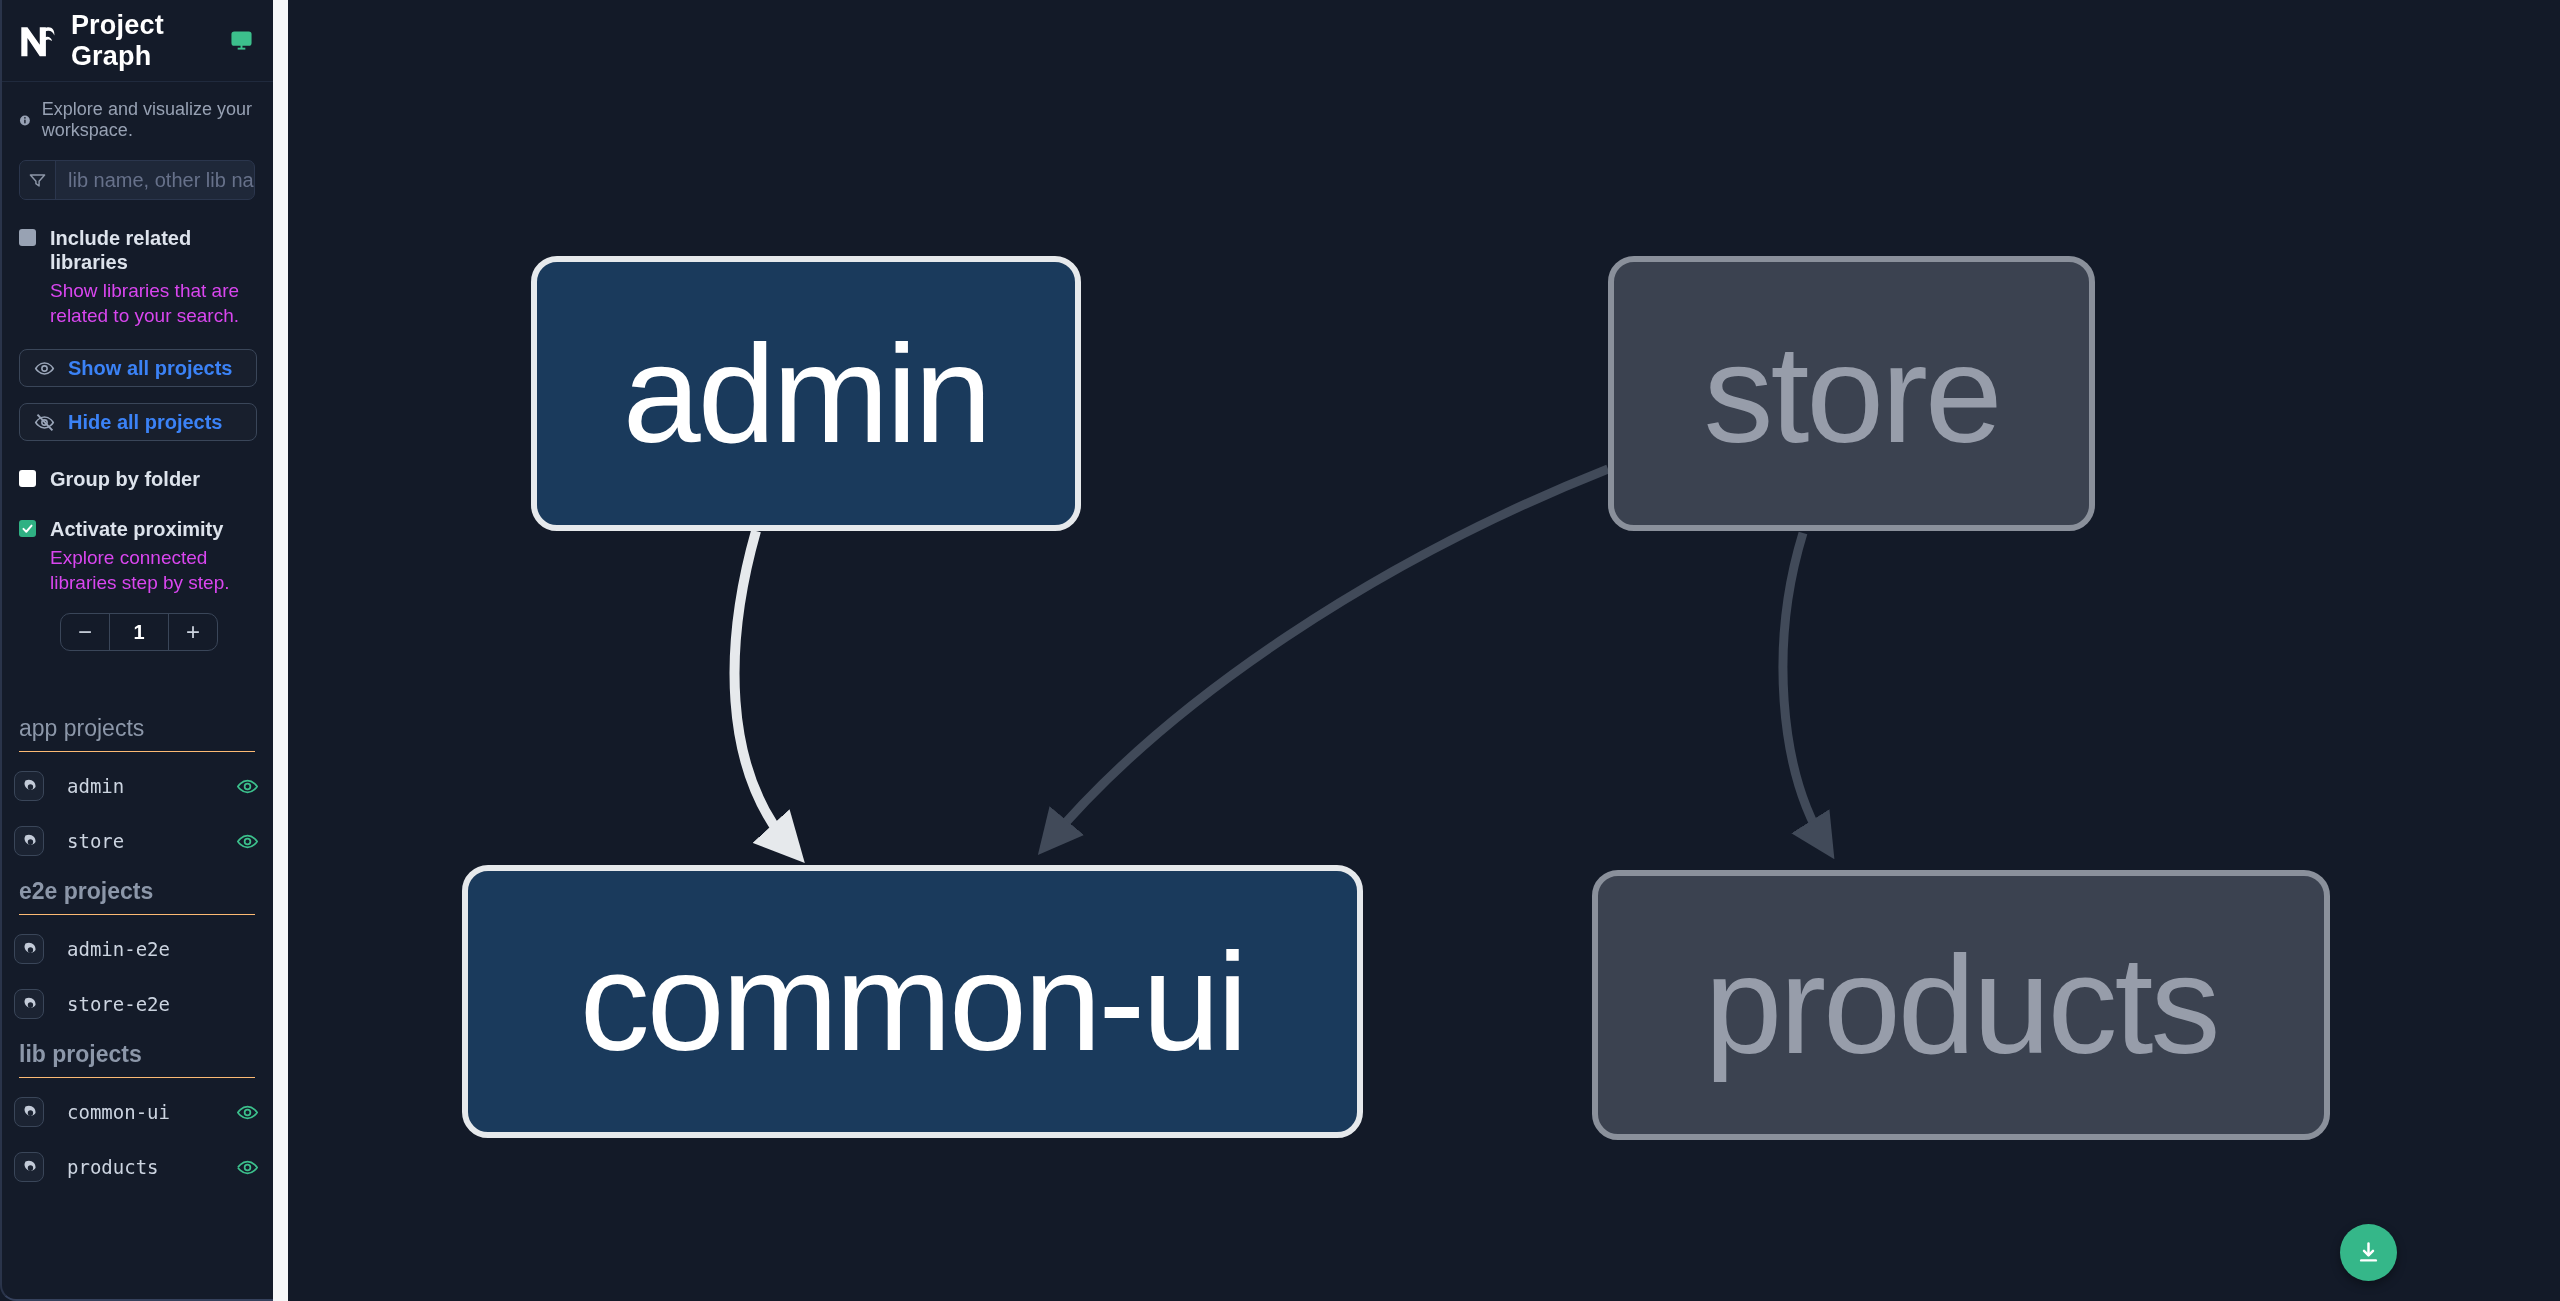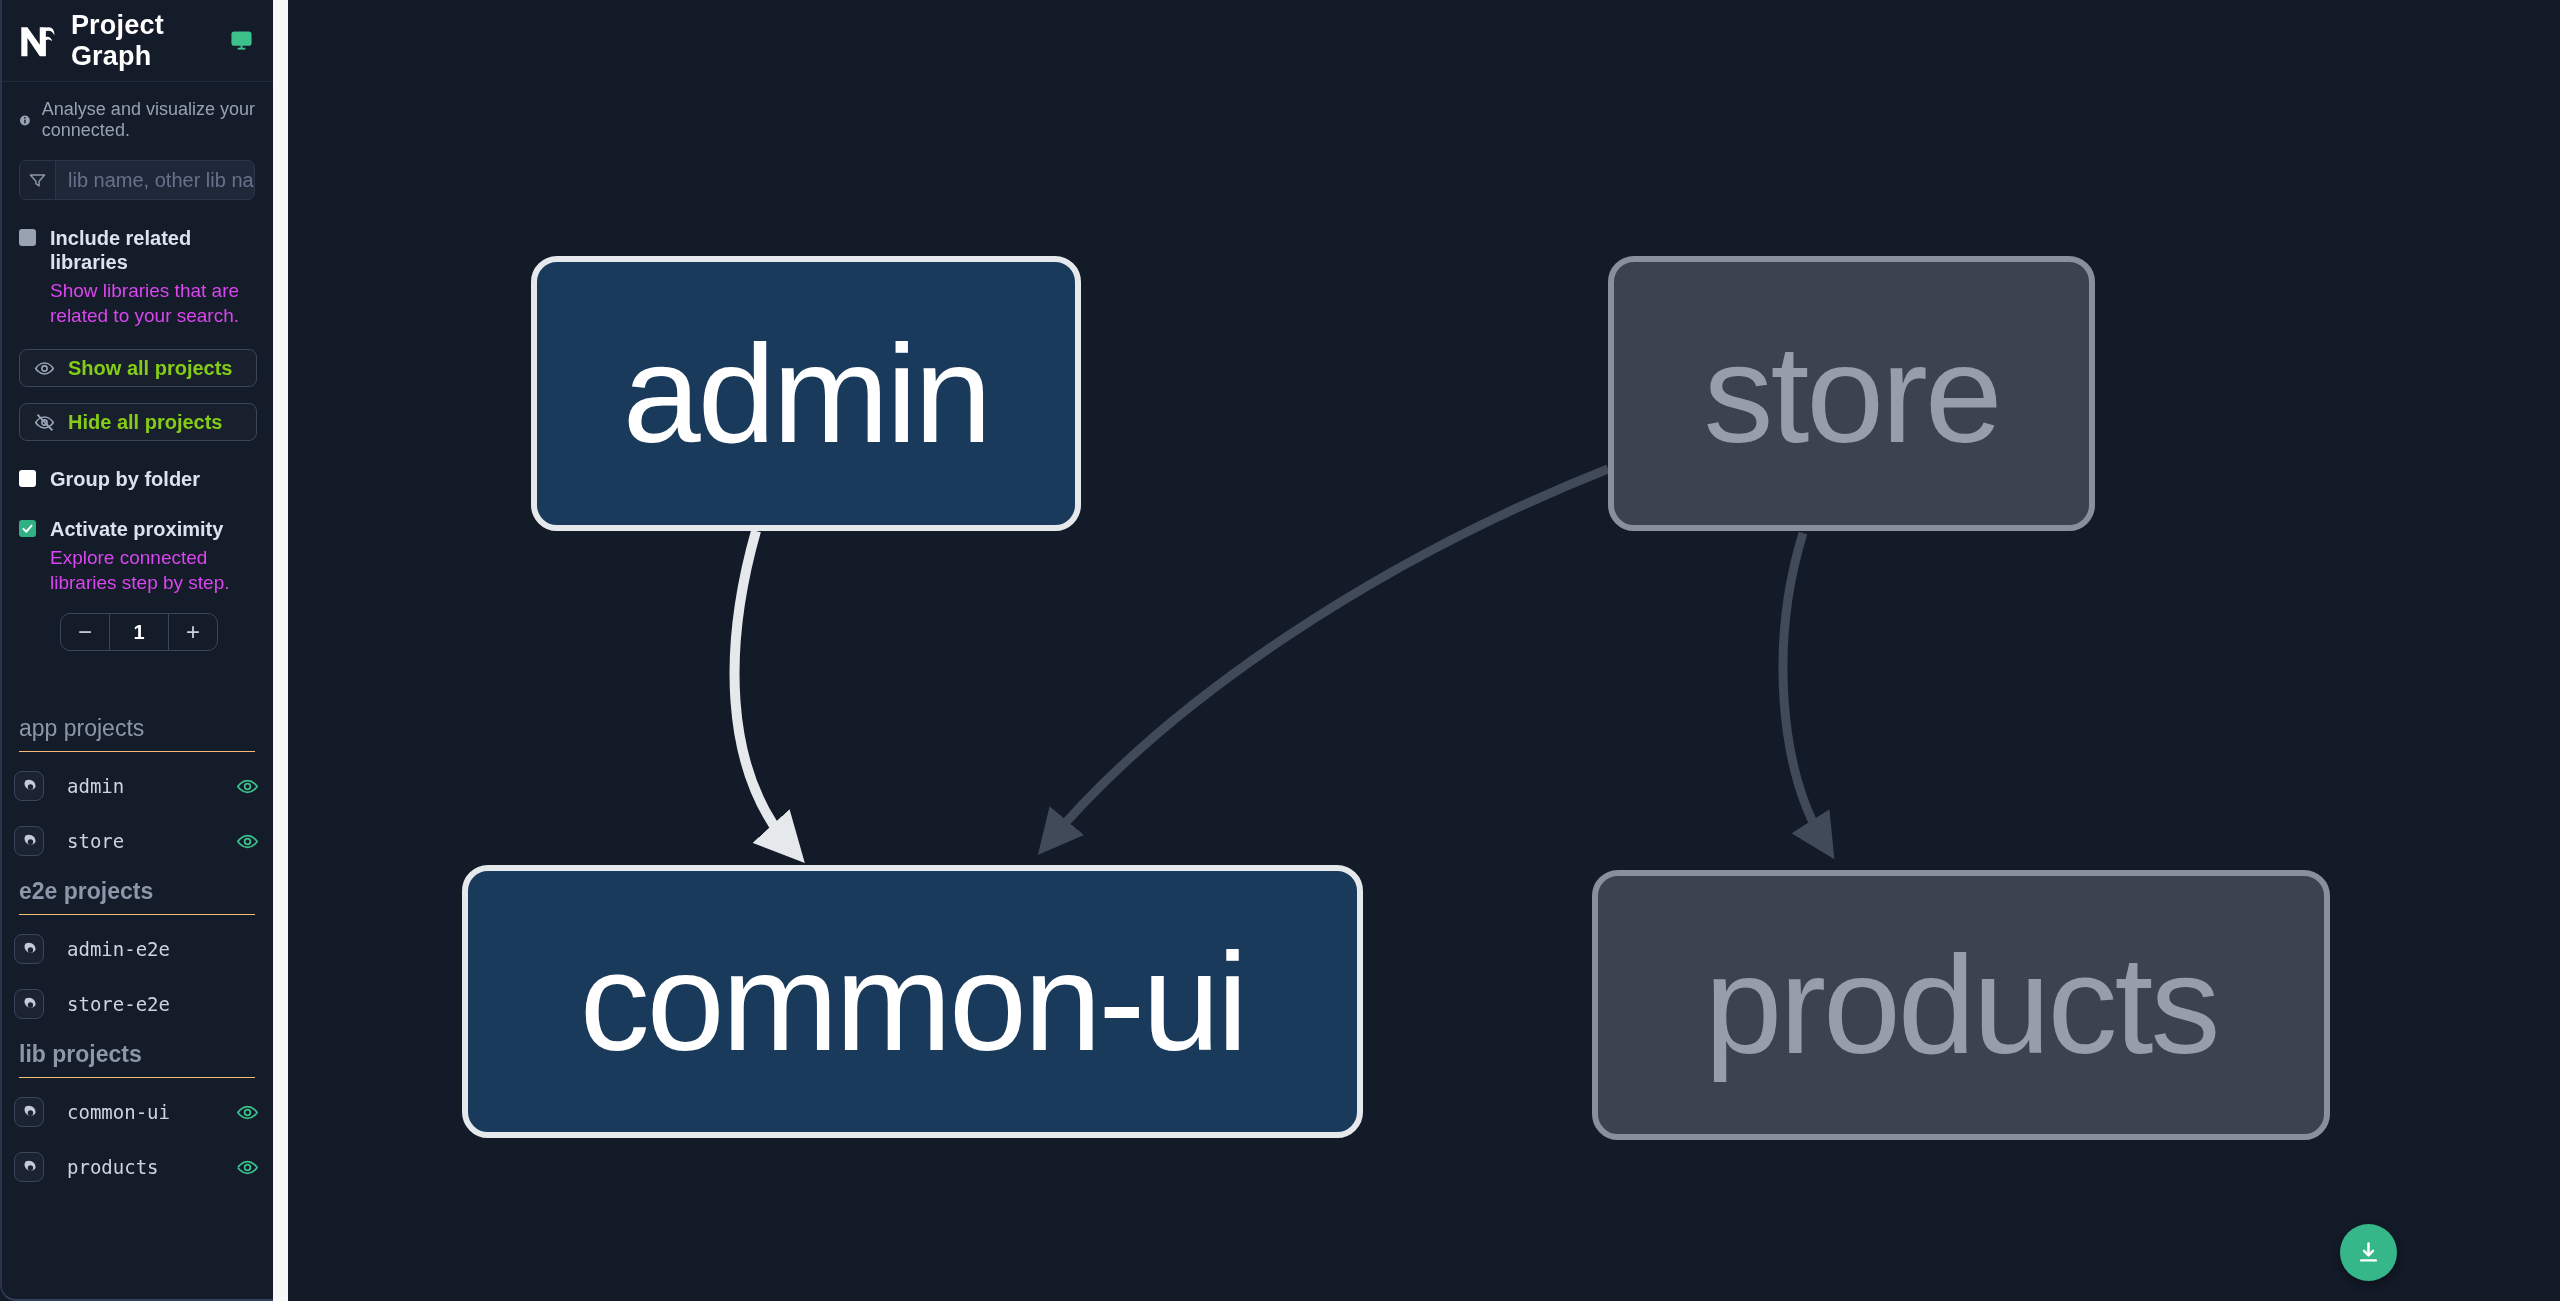--- a/index.html
+++ b/index.html
@@ -41,21 +41,21 @@
   .checkbox { width:17px; height:17px; border-radius:3px; margin-top:3px; display:grid; place-items:center; }
   .checkbox.gray  { background:#98a2b3; }
   .checkbox.white { background:#ffffff; }
   .checkbox.green { background:#2fb183; }
   .check-label { font-size:20px; font-weight:700; color:#dde3ec; line-height:24px; }
   .check-desc { grid-column:2; font-size:19px; color:#d946ef; line-height:25px; }
 
   .sb-btn { margin:21px 18px 0 17px; height:38px; width:238px;
     display:flex; align-items:center; gap:13px; padding:0 14px;
     background:rgba(255,255,255,.02); border:1px solid #3a4659; border-radius:8px;
-    color:#84cc16; font-size:20px; font-weight:700; cursor:pointer;
+    color:#3b82f6; font-size:20px; font-weight:700; cursor:pointer;
     font-family:"Liberation Sans",sans-serif; }
   .sb-btn + .sb-btn { margin-top:16px; }
 
   .stepper { margin:18px 0 0 58px; width:158px; height:38px; display:flex;
     border:1px solid #3a4659; border-radius:10px; overflow:hidden; }
   .step-btn { width:48px; flex:none; display:grid; place-items:center; background:none; border:none;
     color:#ccd3de; font-size:24px; cursor:pointer; line-height:1; font-family:"Liberation Sans",sans-serif; }
   .step-val { flex:1; display:grid; place-items:center; font-size:20px; font-weight:700; color:#fff;
     border-left:1px solid #3a4659; border-right:1px solid #3a4659; }
 
@@ -105,21 +105,21 @@
         </svg>
       </button>
     </div>
 
     <div class="tagline">
       <svg width="17" height="17" viewBox="0 0 24 24">
         <circle cx="12" cy="12" r="10" fill="#97a1b3"></circle>
         <rect x="10.6" y="10" width="2.8" height="8" rx="1.2" fill="#141b29"></rect>
         <circle cx="12" cy="6.6" r="1.7" fill="#141b29"></circle>
       </svg>
-      <span>Analyse and visualize your connected.</span>
+      <span>Explore and visualize your workspace.</span>
     </div>
 
     <div class="search-row">
       <span class="search-icon-box">
         <svg width="19" height="19" viewBox="0 0 24 24" fill="none" stroke="#8d97a8" stroke-width="1.8" stroke-linejoin="round">
           <path d="M3 5h18l-7 8v6l-4-3v-3z"></path>
         </svg>
       </span>
       <input class="search-input" type="text" value="" placeholder="lib name, other lib name" style="">
     </div>

